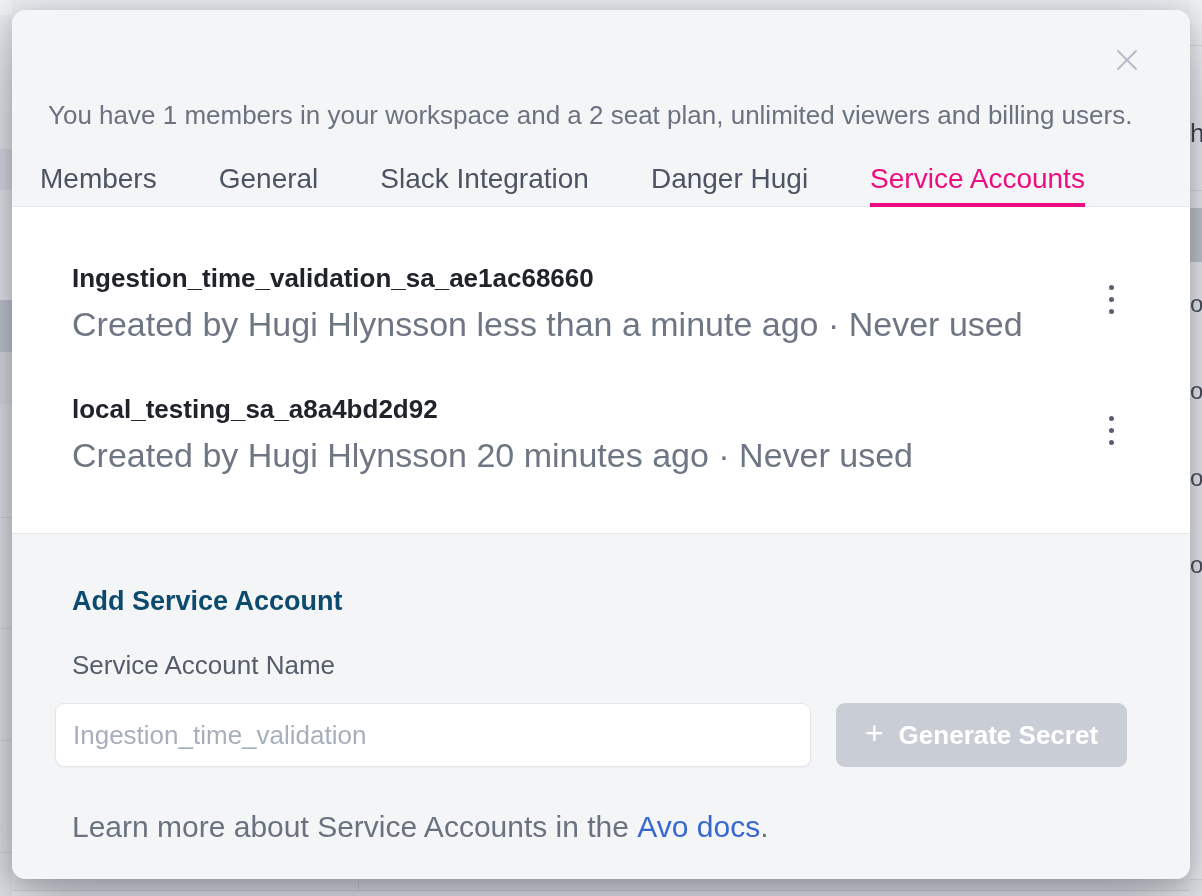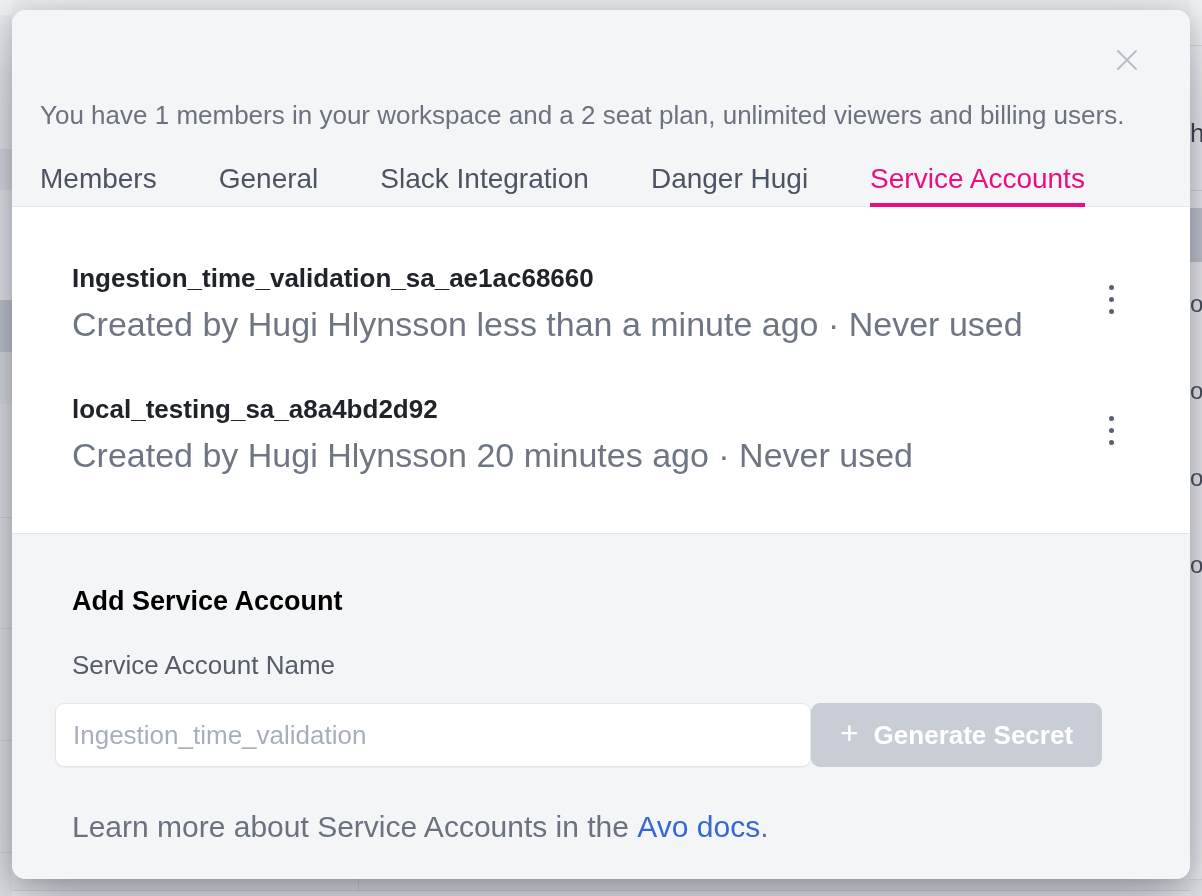--- a/index.html
+++ b/index.html
@@ -35,44 +35,44 @@
   
   .modal { position:absolute; left:12px; top:10px; width:1178px; height:869px;
            border-radius:14px; background:#fff; overflow:hidden;
            box-shadow:0 25px 70px rgba(25,30,45,.35), 0 5px 20px rgba(25,30,45,.18);
            display:flex; flex-direction:column; }
 
   .modal-header { position:relative; flex:0 0 197px; background:#f4f5f7;
                   border-bottom:1px solid #e5e6ea; padding:0 28px; }
   .modal-title { position:absolute; left:28px; top:30px; font-size:40px; font-weight:700;
                  letter-spacing:-0.8px; color:#1c1e23; }
-  .modal-subtitle { position:absolute; left:28px; top:90px; font-size:26px; color:#6b7280; }
+  .modal-subtitle { position:absolute; left:36px; top:90px; font-size:26px; color:#6b7280; }
   .close-btn { position:absolute; right:48px; top:35px; width:30px; height:30px; border:none;
                background:transparent; cursor:pointer; padding:0; }
 
   .tabs { position:absolute; left:28px; bottom:-1px; display:flex; gap:62px; }
   .tab { font-size:28px; color:#4c5362; font-weight:500; padding-bottom:8px;
          border-bottom:4px solid transparent; cursor:pointer; white-space:nowrap; }
   .tab.active { color:#ED0D83; border-bottom-color:#ED0D83; }
 
   .modal-body { flex:0 0 326px; background:#ffffff; }
   .sa-row { display:flex; justify-content:space-between; padding:0 62px 0 60px; }
   .sa-row.first { margin-top:54px; }
   .sa-row.second { margin-top:52px; }
   .sa-name { font-size:26px; font-weight:700; color:#20232a; line-height:34px; }
   .sa-meta { font-size:34px; color:#6e7684; line-height:32px; margin-top:13px; }
   .kebab-btn { width:34px; height:44px; border:none; background:transparent; cursor:pointer;
                display:flex; flex-direction:column; align-items:center; justify-content:center;
                gap:7px; margin-top:16px; }
   .kebab-btn i { width:5px; height:5px; border-radius:50%; background:#596070; }
 
   .add-section { flex:1 1 auto; background:#f3f5f7; border-top:1px solid #e4e6ea; padding:0 63px 0 43px; }
-  .add-heading { margin:52px 0 0 17px; font-size:27px; font-weight:700; color:#000000; }
+  .add-heading { margin:52px 0 0 17px; font-size:27px; font-weight:700; color:#0c4a6e; }
   .add-label { margin:33px 0 0 17px; font-size:26px; color:#565d6a; }
-  .input-row { display:flex; margin-top:22px; }
+  .input-row { display:flex; gap:25px; margin-top:22px; }
   .sa-input { width:756px; height:64px; border:1px solid #e2e5e9; border-radius:9px; background:#fff;
               font-family:"Liberation Sans", sans-serif; font-size:26px; color:#1f2328; padding:0 17px; outline:none;
               box-shadow:0 1px 2px rgba(20,25,40,.04); }
   .sa-input::placeholder { color:#a8afbc; }
   .generate-btn { width:291px; height:64px; border:none; border-radius:9px; background:#c8cdd6;
                   color:#ffffff; font-family:"Liberation Sans", sans-serif; font-size:26px; font-weight:700;
                   display:flex; align-items:center; justify-content:center; gap:15px; cursor:pointer; }
   .generate-btn .plus { font-size:32px; font-weight:400; line-height:1; position:relative; top:-2px; }
   .learn { margin:43px 0 0 17px; font-size:30px; color:#6a7280; }
   .learn a { color:#3767d2; text-decoration:none; font-weight:500; }

